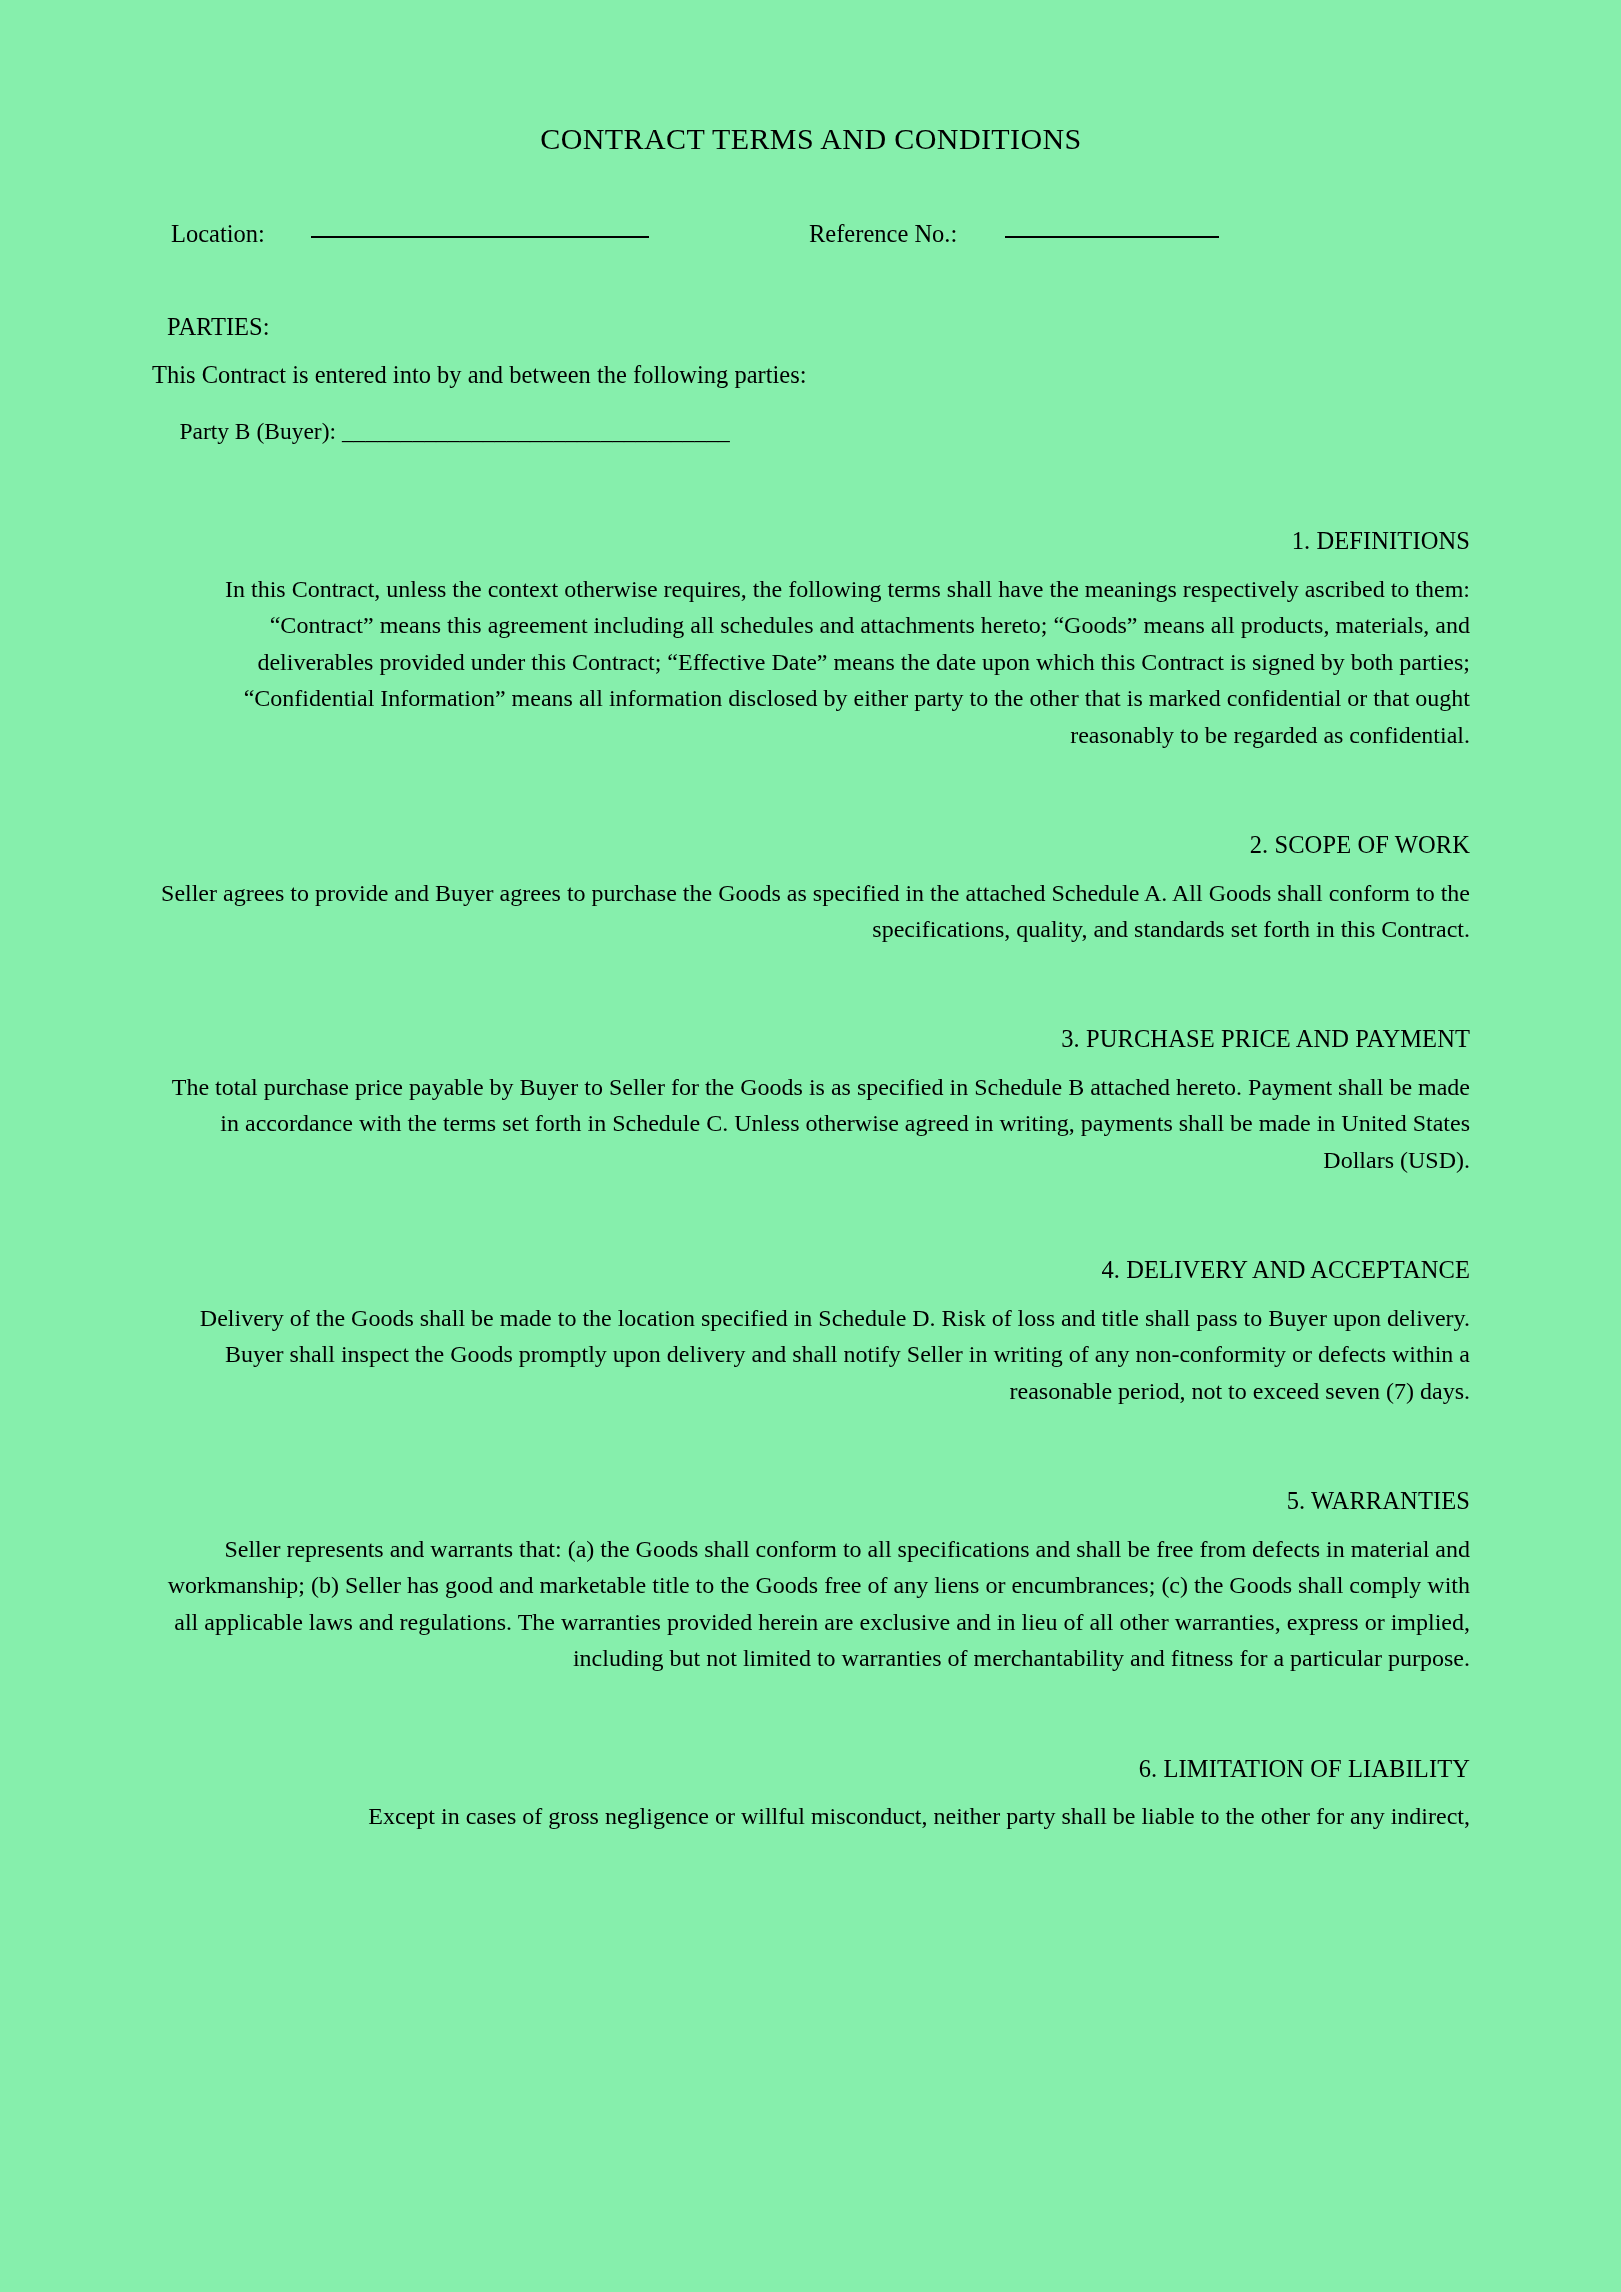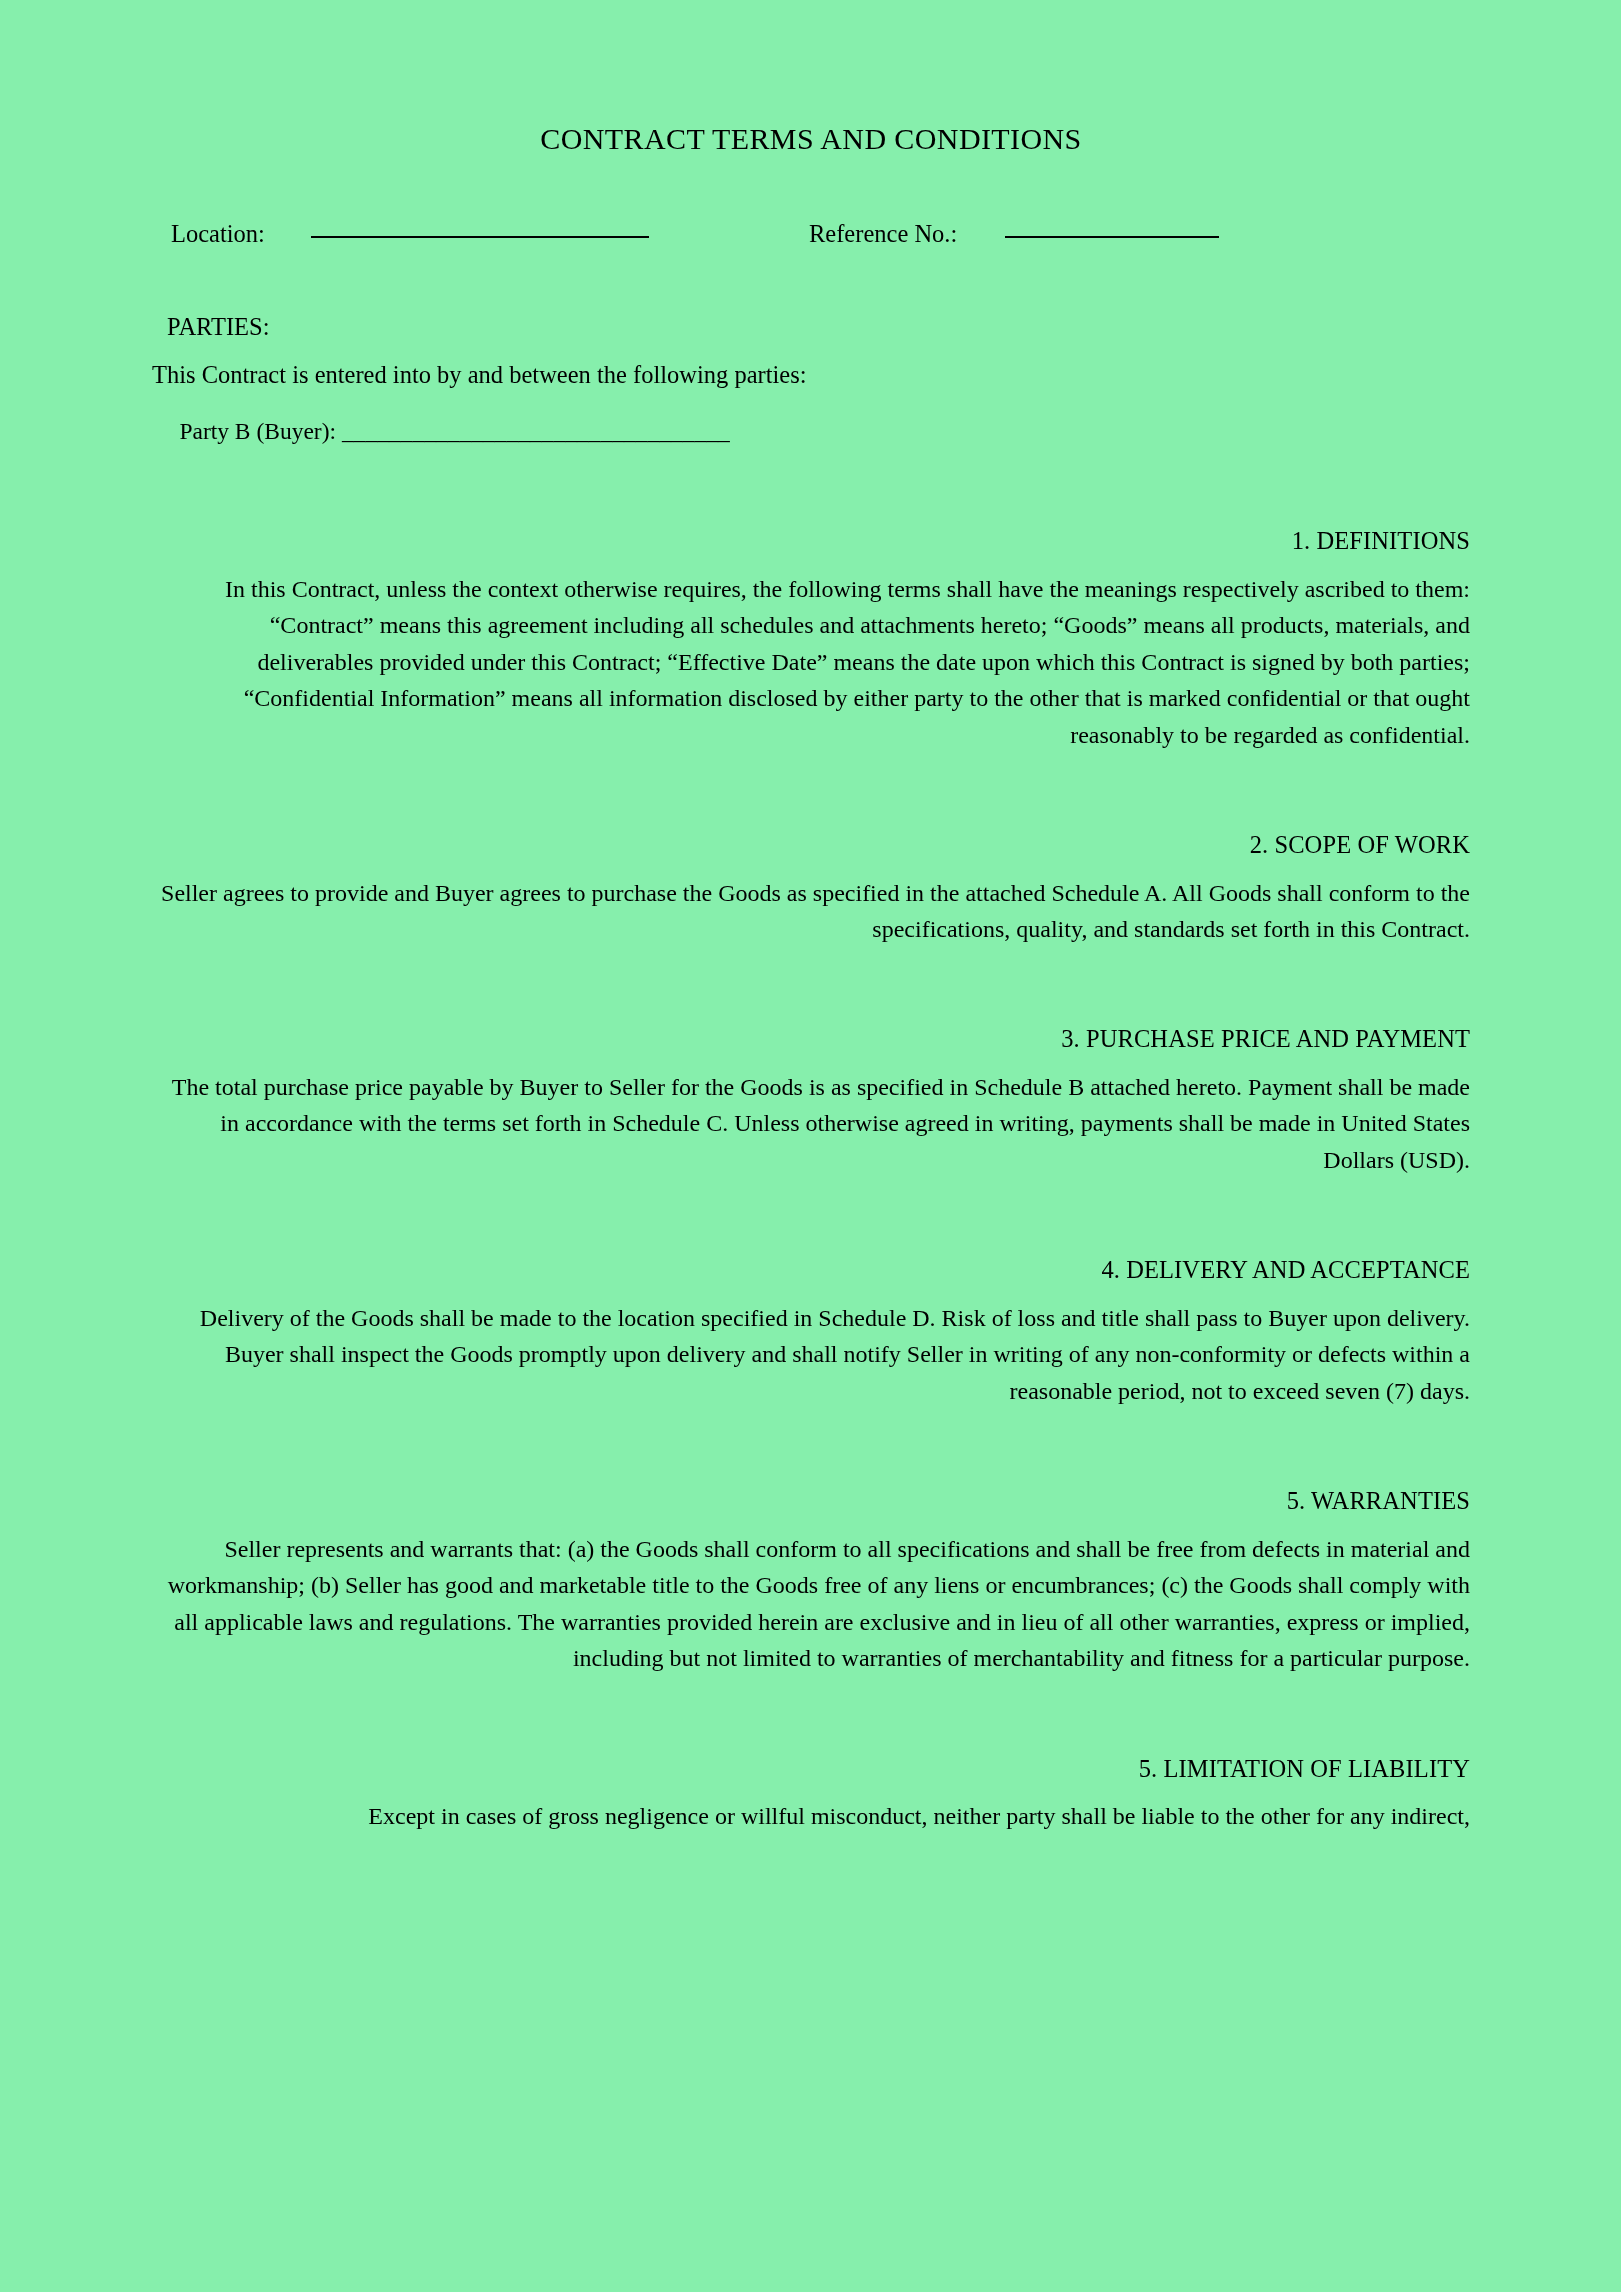--- a/index.html
+++ b/index.html
@@ -167,19 +167,19 @@
       <div class="section-heading">4. DELIVERY AND ACCEPTANCE</div>
       <p class="section-body">Delivery of the Goods shall be made to the location specified in Schedule D. Risk of loss and title shall pass to Buyer upon delivery. Buyer shall inspect the Goods promptly upon delivery and shall notify Seller in writing of any non-conformity or defects within a reasonable period, not to exceed seven (7) days.</p>
     </div>
 
     <div class="section">
       <div class="section-heading">5. WARRANTIES</div>
       <p class="section-body">Seller represents and warrants that: (a) the Goods shall conform to all specifications and shall be free from defects in material and workmanship; (b) Seller has good and marketable title to the Goods free of any liens or encumbrances; (c) the Goods shall comply with all applicable laws and regulations. The warranties provided herein are exclusive and in lieu of all other warranties, express or implied, including but not limited to warranties of merchantability and fitness for a particular purpose.</p>
     </div>
 
     <div class="section">
-      <div class="section-heading">5. LIMITATION OF LIABILITY</div>
+      <div class="section-heading">6. LIMITATION OF LIABILITY</div>
       <p class="section-body">Except in cases of gross negligence or willful misconduct, neither party shall be liable to the other for any indirect,</p>
     </div>
 
   </div>
 </div>
 
 
 </body></html>

